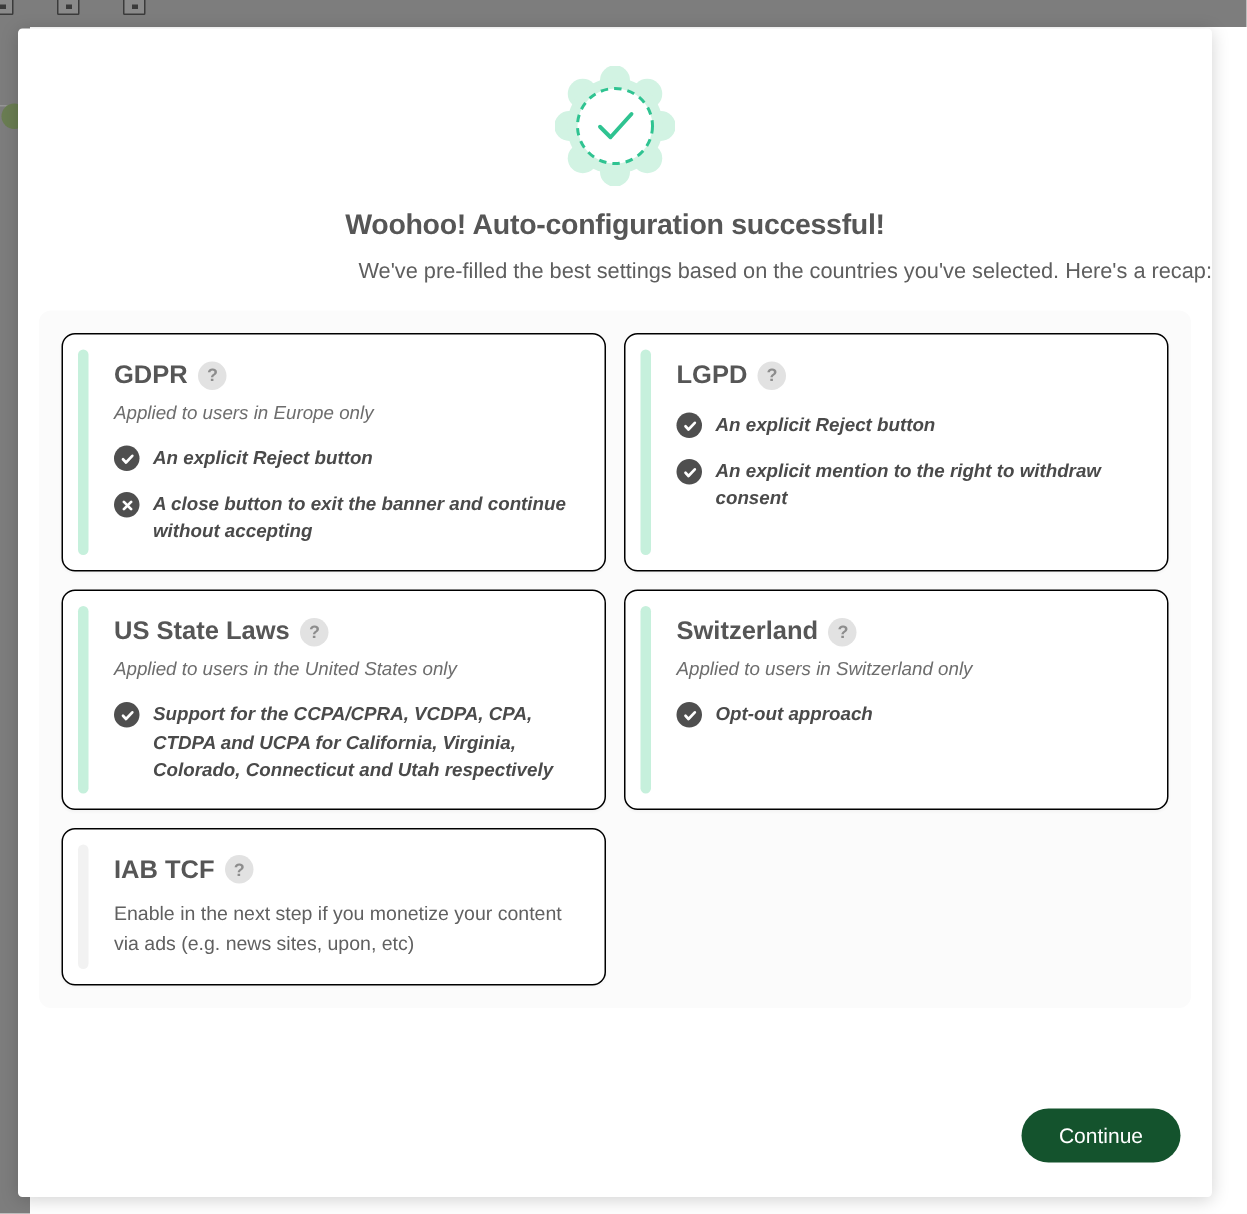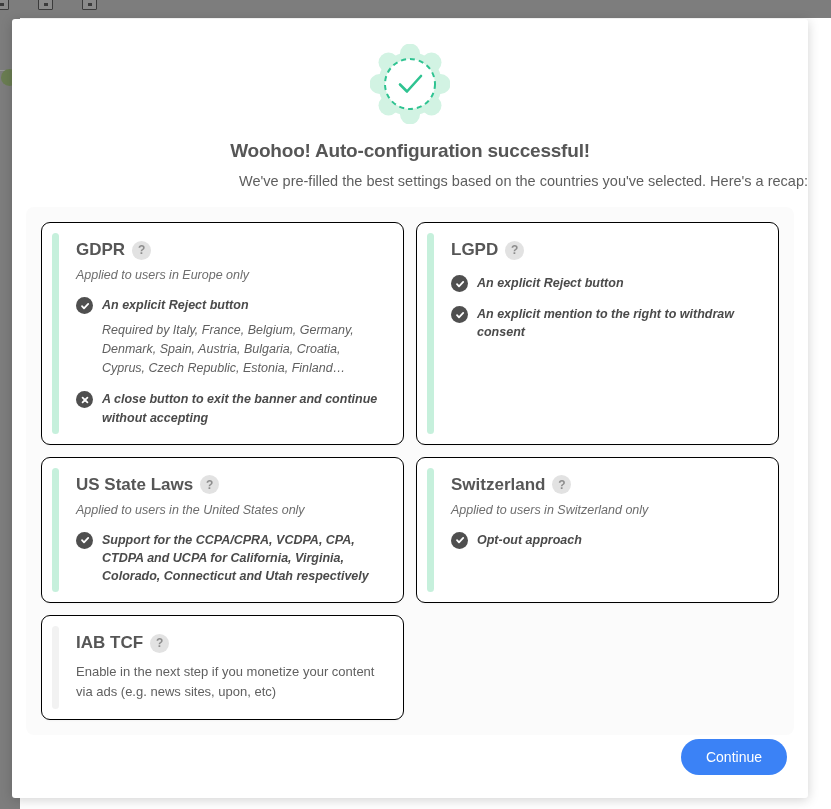--- a/index.html
+++ b/index.html
@@ -206,21 +206,21 @@
     line-height: 1.5;
   }
 
   
   #modal-footer {
     position: absolute;
     right: 21px;
     bottom: 23px;
   }
   #continue-button {
-    background: #3b82f6;
+    background: #14532d;
     color: #ffffff;
     border: none;
     border-radius: 22px;
     padding: 10px 25px;
     font-size: 14px;
     font-family: "Liberation Sans", sans-serif;
     cursor: pointer;
   }
 </style>
 </head>
@@ -274,21 +274,20 @@
         <div class="card-sub">Applied to users in Europe only</div>
         <div class="feature-list">
           <div class="feature">
             <span class="status-icon">
               <svg width="10" height="10" viewBox="0 0 10 10">
                   <path d="M2 5.2 L4 7.3 L8.2 2.9" fill="none" stroke="#fff" stroke-width="1.8" stroke-linecap="round" stroke-linejoin="round"></path>
                 </svg>
             </span>
             <div class="feature-body">
               <div class="feature-label">An explicit Reject button</div>
-              <div class="feature-note">Required by Italy, France, Belgium, Germany, Denmark, Spain, Austria, Bulgaria, Croatia, Cyprus, Czech Republic, Estonia, Finland…</div>
             </div>
           </div>
           <div class="feature">
             <span class="status-icon">
               <svg width="10" height="10" viewBox="0 0 10 10">
                   <path d="M2.6 2.6 L7.4 7.4 M7.4 2.6 L2.6 7.4" fill="none" stroke="#fff" stroke-width="1.8" stroke-linecap="round"></path>
                 </svg>
             </span>
             <div class="feature-body">
               <div class="feature-label">A close button to exit the banner and continue without accepting</div>

